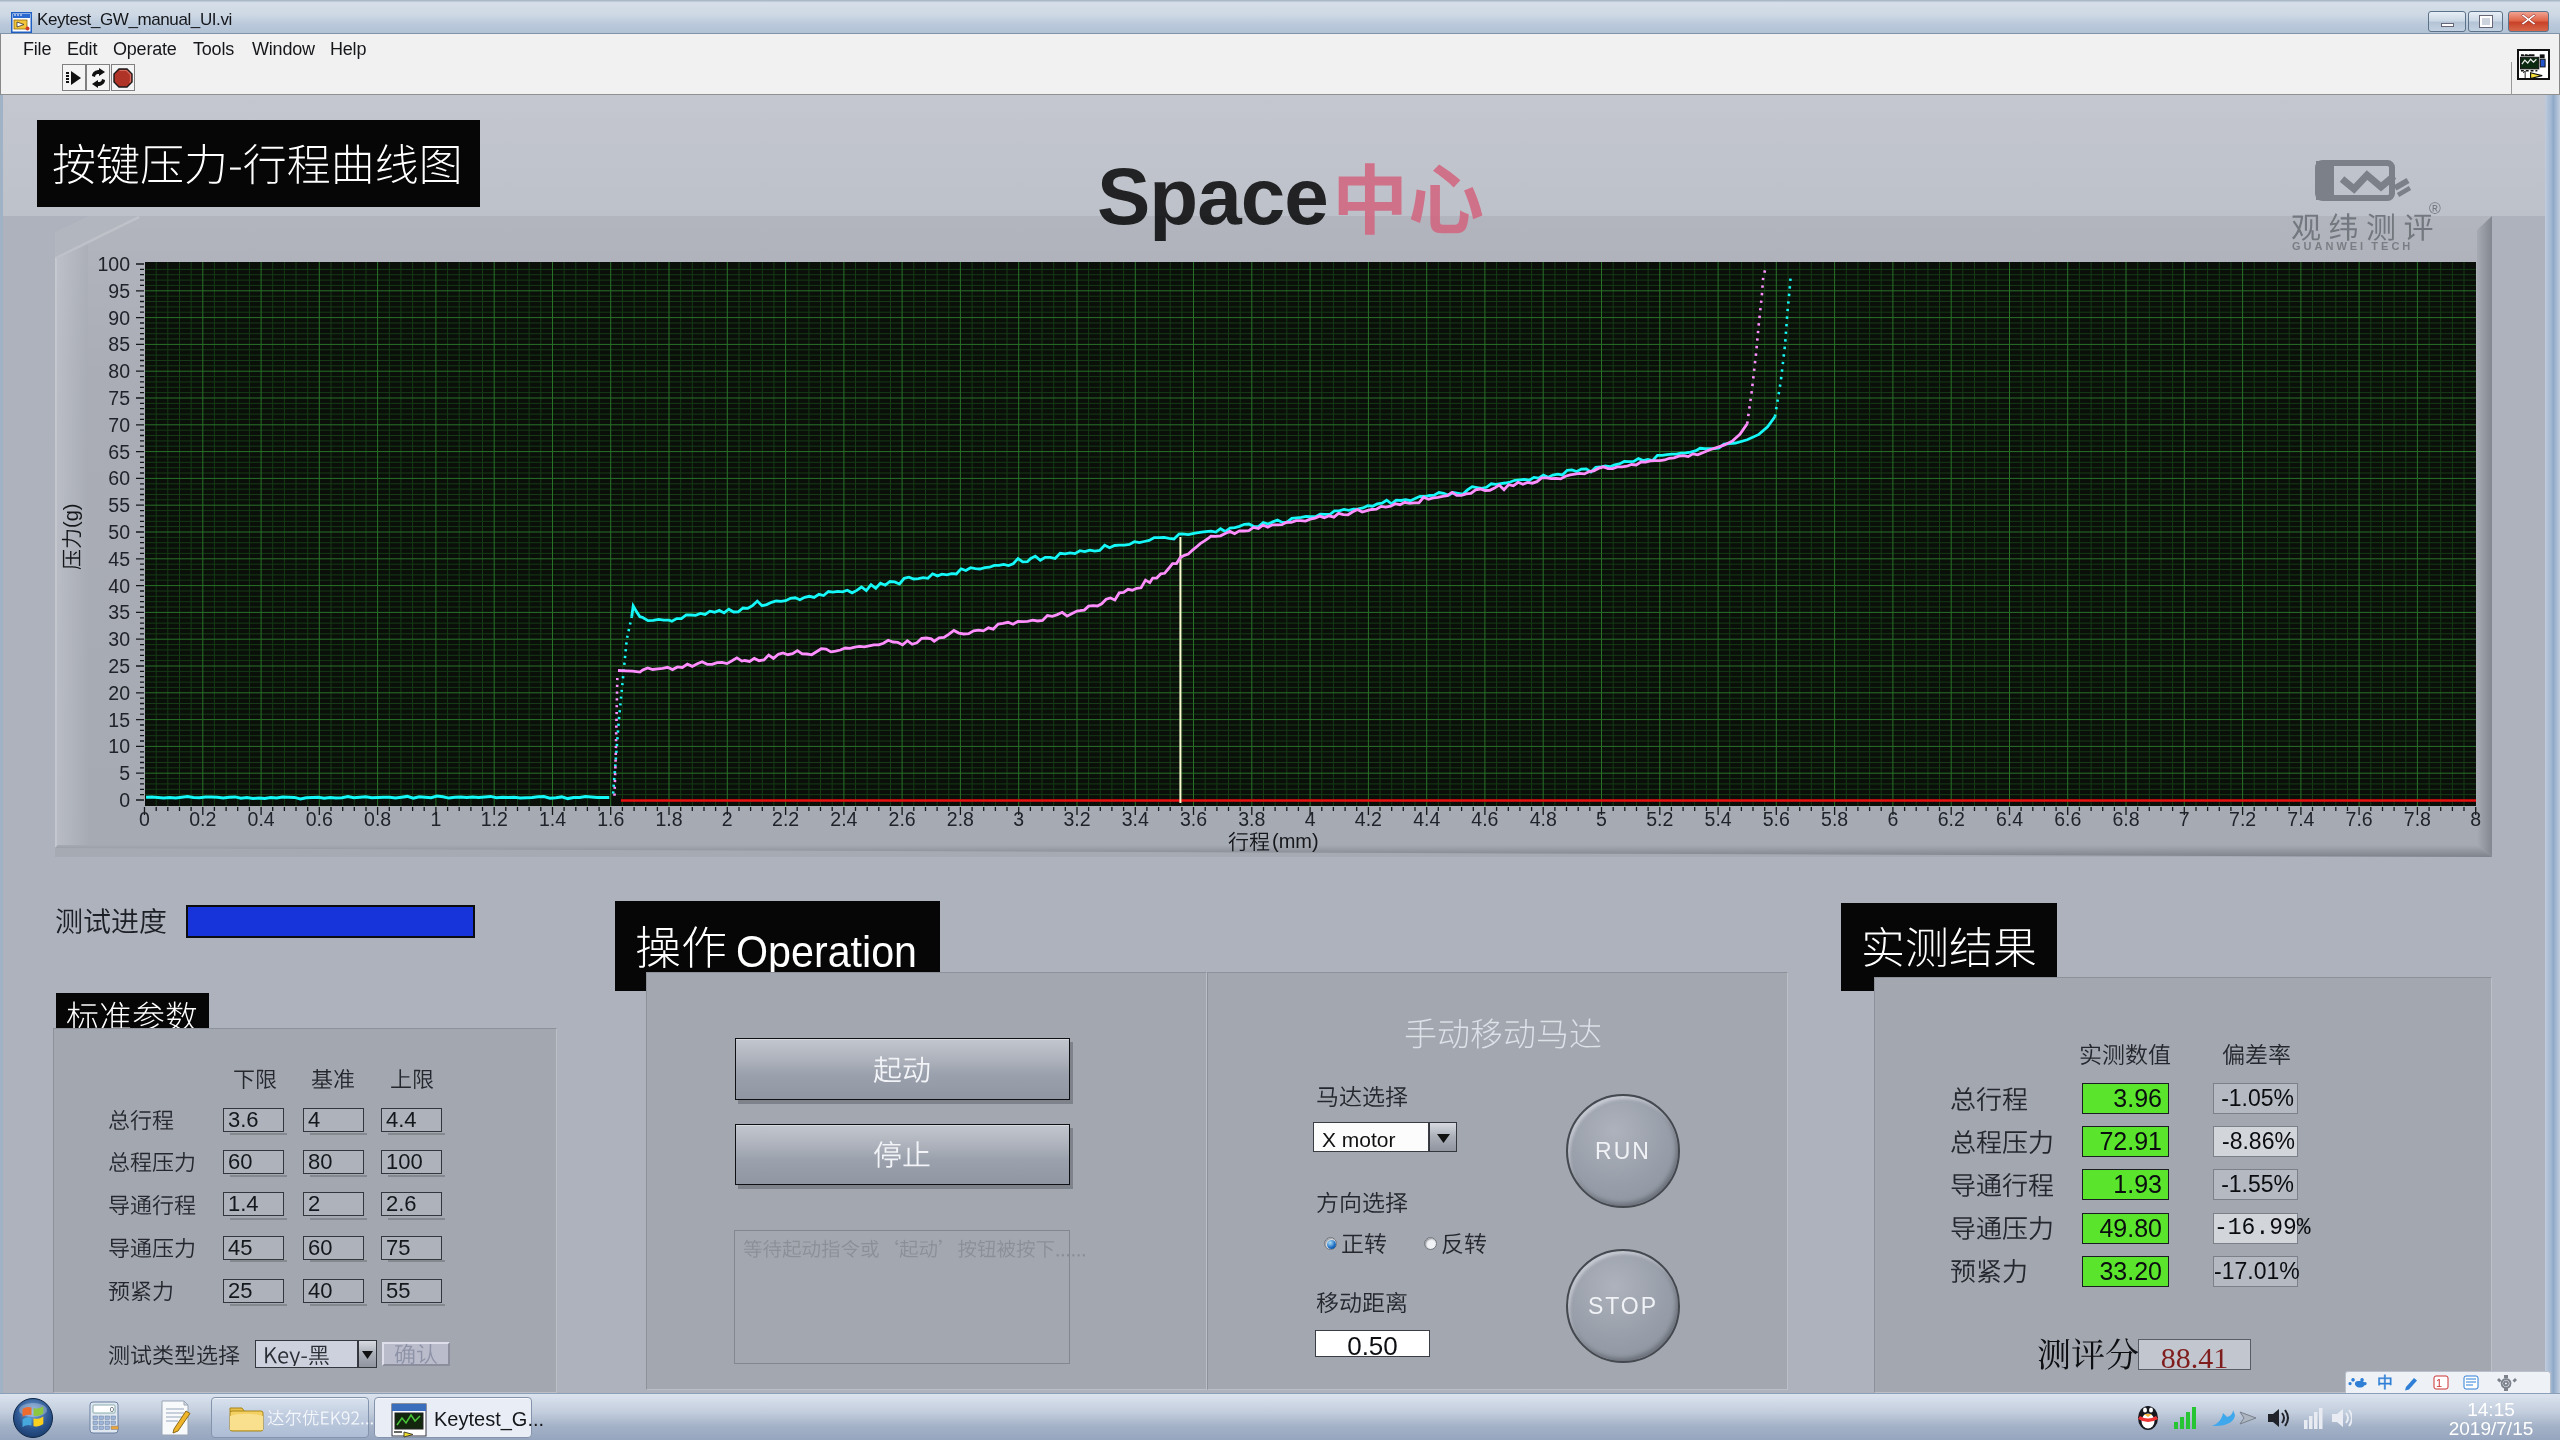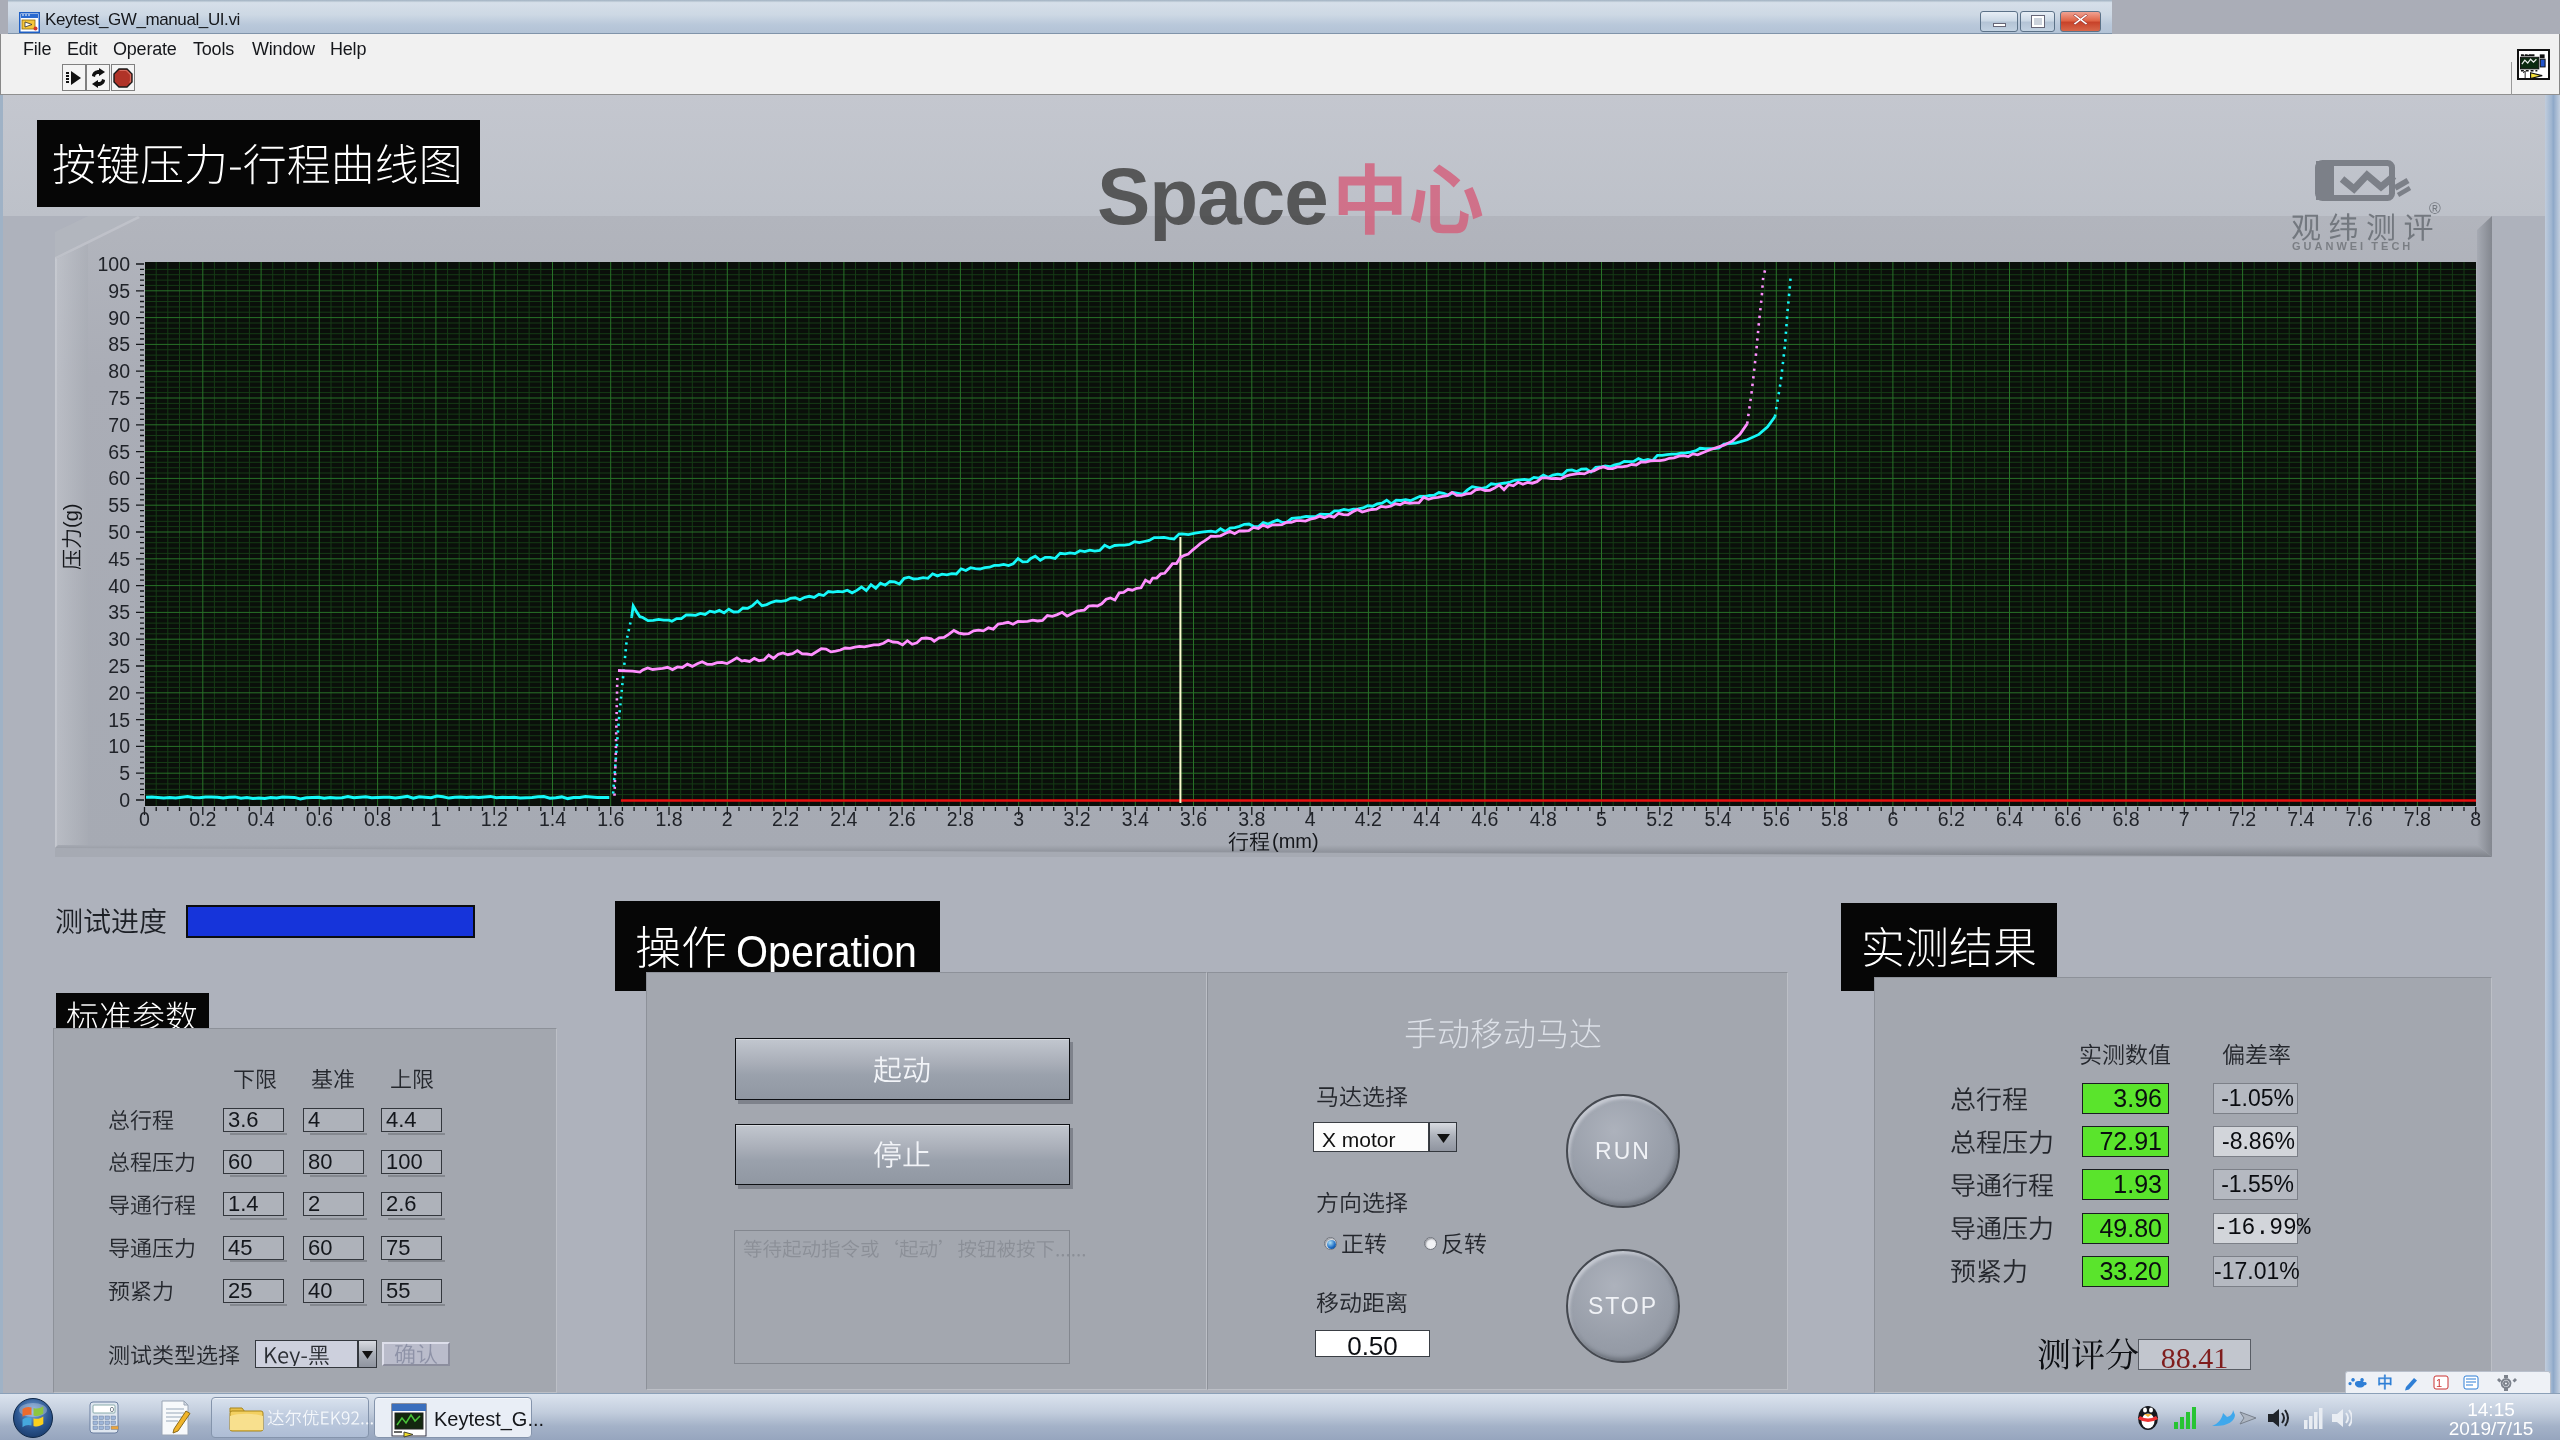--- a/index.html
+++ b/index.html
@@ -1,15 +1,15 @@
 <!DOCTYPE html>
 <html><head><meta charset="utf-8"><style>
 *{margin:0;padding:0;box-sizing:border-box}
 html,body{width:2560px;height:1440px;overflow:hidden;background:#aaadb7;font-family:"Liberation Sans",sans-serif}
-.titlebar{position:absolute;left:8px;top:0;width:2104px;height:34px;background:linear-gradient(#9fb0c0,#d6dfe9 8%,#cdd8e4 45%,#b9c8da 75%,#b3c3d6);border-bottom:1px solid #8094aa}
+.titlebar{position:absolute;left:0;top:0;width:2560px;height:34px;background:linear-gradient(#9fb0c0,#d6dfe9 8%,#cdd8e4 45%,#b9c8da 75%,#b3c3d6);border-bottom:1px solid #8094aa}
 .titlebar .title{position:absolute;left:37px;top:10px;font-size:17px;color:#15171b;letter-spacing:-0.4px}
 .capbtn{position:absolute;top:11px;width:38px;height:21px;background:linear-gradient(#e7eef5,#ccd9e6 45%,#b4c4d6 55%,#c2d2e2);border:1px solid #5c7288;border-radius:3px;text-align:center}
 .capbtn.close{background:linear-gradient(#f0a292,#e06648 45%,#c8432a 55%,#d8674a)}
 .mingl{margin:11px auto 0;width:13px;height:4px;background:#fff;border:1px solid #667;}
 .maxgl{margin:4px auto 0;width:12px;height:11px;border:2px solid #fff;outline:1px solid #667;background:#ccd3dc}
 .menubar{position:absolute;left:0;top:34px;width:2560px;height:28px;background:#f1f1f1;border-left:1px solid #888;border-right:1px solid #888}
 .menubar span{position:absolute;top:5px;font-size:18px;color:#15171b;letter-spacing:-0.2px}
 .toolbar{position:absolute;left:0;top:62px;width:2560px;height:33px;background:#f1f1f1;border-bottom:1px solid #909090;border-left:1px solid #888;border-right:1px solid #888}
 .tbtn{position:absolute;top:2px;width:24px;height:27px;border:1px solid #808080;background:#f4f4f4;display:flex;align-items:center;justify-content:center}
 .tbsep{position:absolute;left:2510px;top:0;width:1px;height:33px;background:#999}
@@ -350,21 +350,21 @@
     <use href="#l6570" x="3000"></use>
   </svg>
 <div class="bb" style="left:1841px;top:903px;width:216px;height:88px"></div>
 <svg style="position:absolute;left:1861.0px;top:925.0px;width:176.0px;height:44px;" viewBox="0 0 4000 1000" fill="#fff">
     <use href="#l5b9e" x="0"></use>
     <use href="#l6d4b" x="1000"></use>
     <use href="#l7ed3" x="2000"></use>
     <use href="#l679c" x="3000"></use>
   </svg>
 <div style="position:absolute;left:1097px;top:152px;height:90px;display:flex;align-items:center;opacity:0.82">
-    <span style="font:bold 80px 'Liberation Sans';color:#404040;letter-spacing:-1px">Space</span>
+    <span style="font:bold 80px 'Liberation Sans';color:#000000;letter-spacing:-1px">Space</span>
     <svg style="position:absolute;left:0.0px;top:-38.0px;width:152.0px;height:76px;position:relative;display:block;margin-left:4px;top:2px" viewBox="0 0 2000 1000" fill="#d4607c">
       <use href="#b4e2d" x="0"></use>
       <use href="#b5fc3" x="1000"></use>
     </svg>
   </div>
 <svg style="position:absolute;left:2285px;top:152px;width:165px;height:105px;opacity:0.85" viewBox="0 0 165 105">
 <g fill="none" stroke="#71757d">
 <rect x="33" y="11" width="74" height="35" rx="4.5" stroke-width="6"></rect>
 <rect x="33" y="11" width="14" height="35" fill="#71757d" stroke-width="4"></rect>
 <path d="M57 27 l12 10 13-14 14 12 13-11" stroke-width="7"></path>

